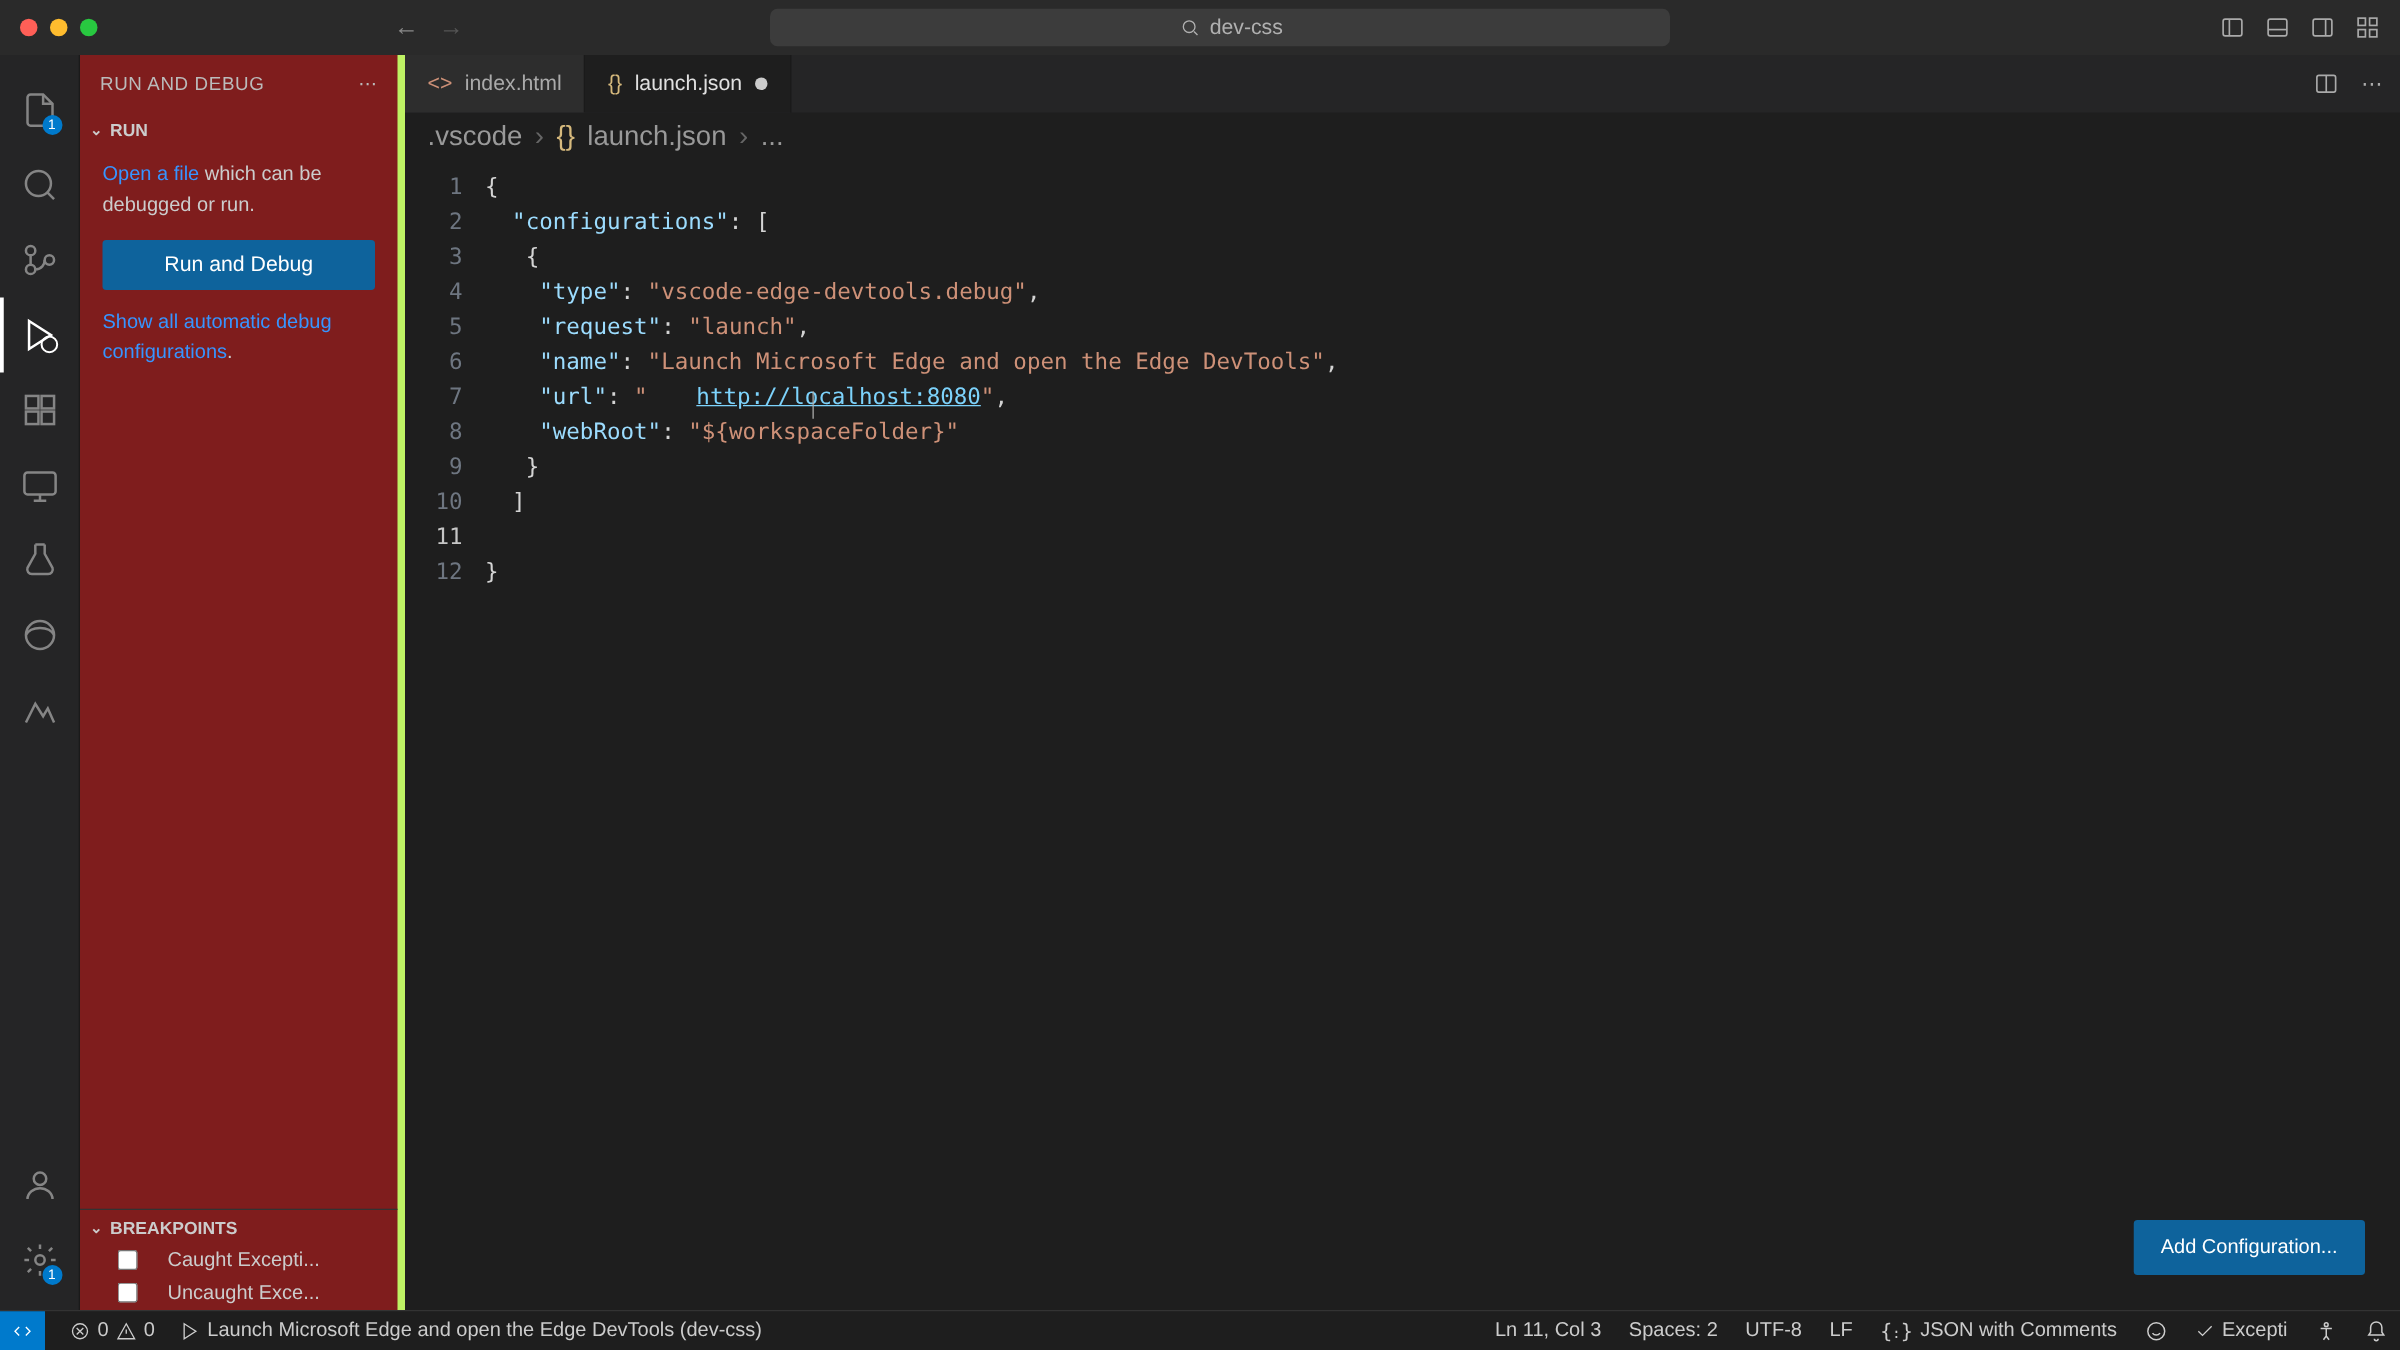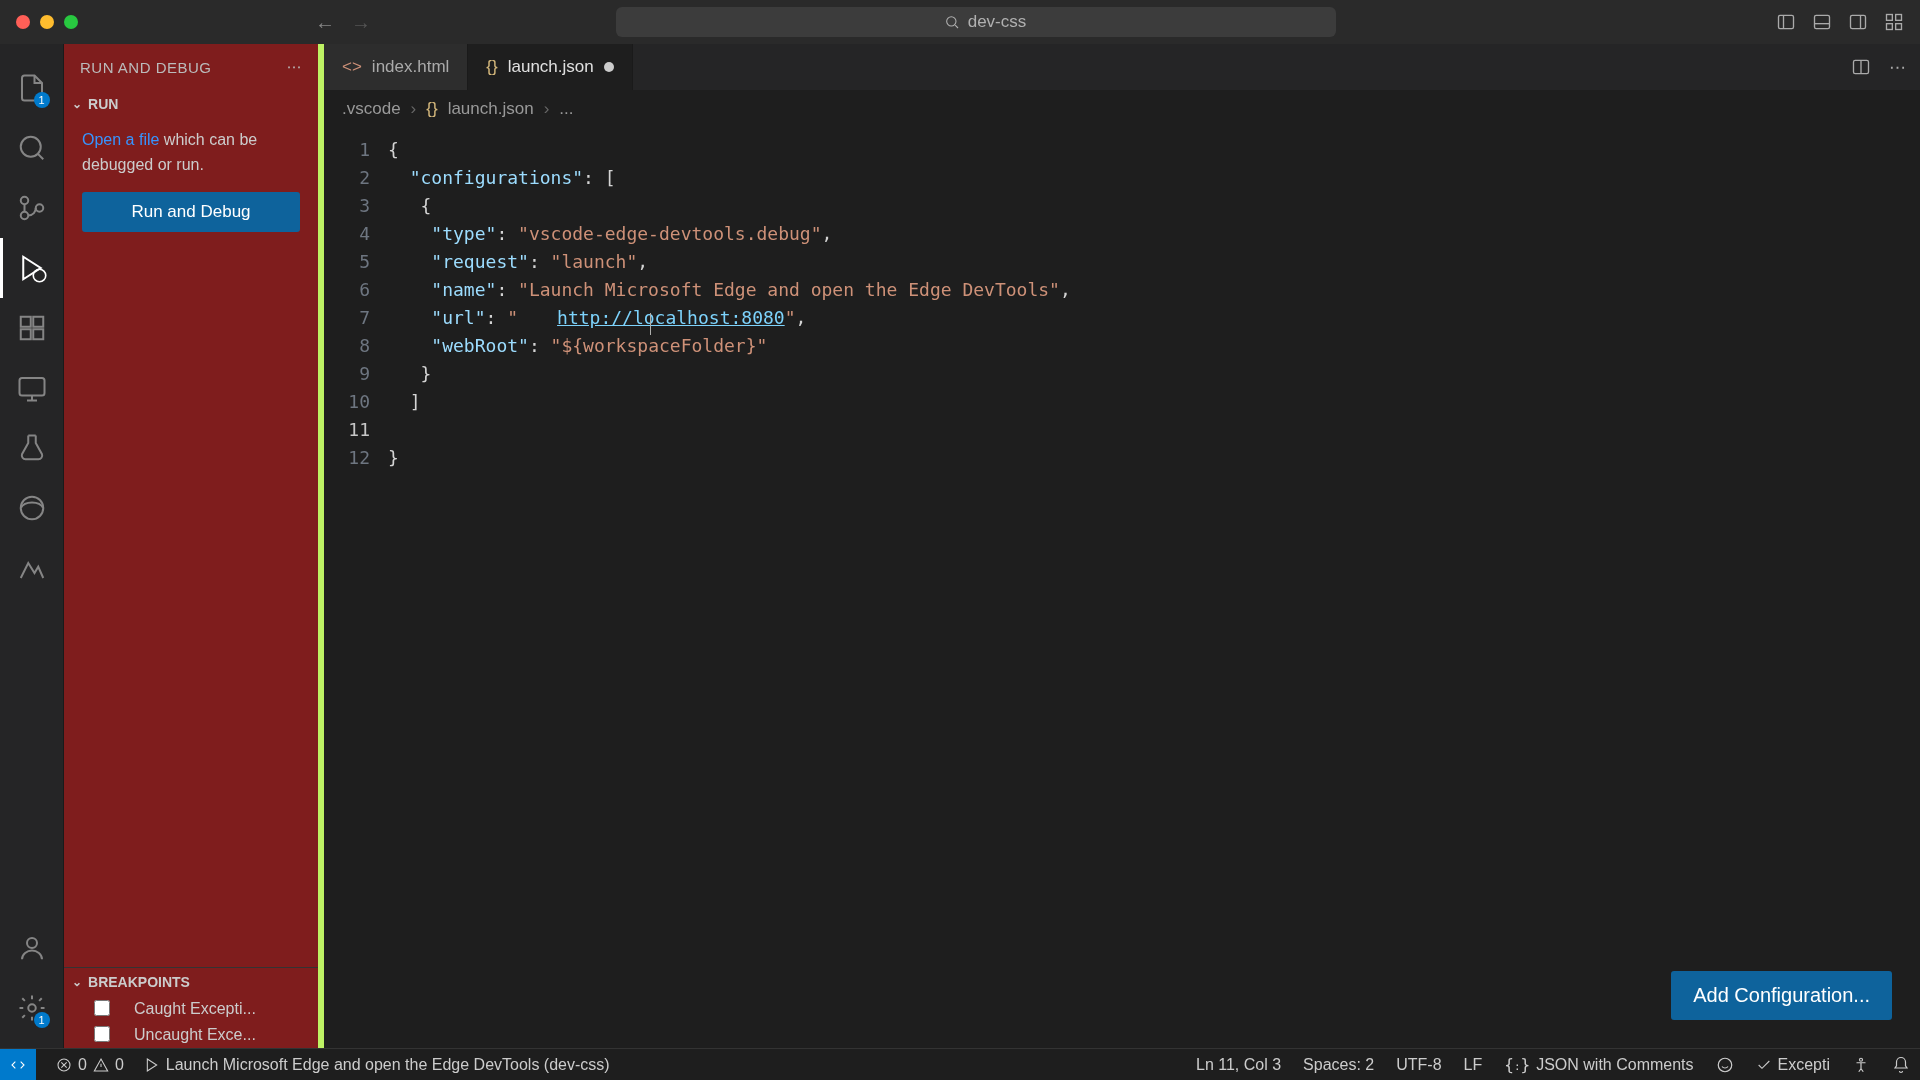--- a/index.html
+++ b/index.html
@@ -168,21 +168,21 @@
 .tab .tab-icon { color: #ce9178; }
 .tab .tab-icon.json { color: #d7ba7d; }
 .tab .dirty-dot { width:10px; height:10px; border-radius:50%; background:#ccc; }
 .tab-actions { margin-left: auto; display:flex; align-items:center; gap:18px; padding-right:14px; color:#aaa; }
 .breadcrumbs {
   height: 38px;
   display: flex;
   align-items: center;
   gap: 10px;
   padding: 0 18px;
-  font-size: 17px;
+  font-size: 22px;
   color: #999;
 }
 .breadcrumbs .crumb { cursor: pointer; }
 .breadcrumbs .sep { color: #666; }
 
 .code-wrap { flex: 1; display: flex; position: relative; font-family: "SF Mono", Menlo, Consolas, monospace; font-size: 18px; line-height: 1.55; }
 .gutter {
   width: 64px;
   text-align: right;
   padding: 8px 18px 0 0;
@@ -207,21 +207,21 @@
   background: #aeafad;
 }
 .add-config-btn {
   position: absolute;
   bottom: 28px;
   right: 28px;
   background: #0e639c;
   color: #fff;
   border: none;
   padding: 13px 22px;
-  font-size: 20px;
+  font-size: 16px;
   border-radius: 3px;
   cursor: pointer;
 }
 
 .statusbar {
   height: 32px;
   background: #1e1e1e;
   border-top: 1px solid #333;
   display: flex;
   align-items: center;
@@ -370,20 +370,23 @@
     </div>
     <div class="section-header">
       <span class="chev">⌄</span>
       <span>RUN</span>
     </div>
     <div class="run-body">
       <p>
         <span class="link">Open a file</span><span> which can be debugged or run.</span>
       </p>
       <button class="primary-btn">Run and Debug</button>
+      <p>
+        <span class="link">Show all automatic debug configurations</span><span>.</span>
+      </p>
     </div>
     <div class="breakpoints-section">
       <div class="section-header">
         <span class="chev">⌄</span>
         <span>BREAKPOINTS</span>
       </div>
       <div class="bp-item">
         <input type="checkbox" style="">
         <span>Caught Excepti...</span>
       </div>

